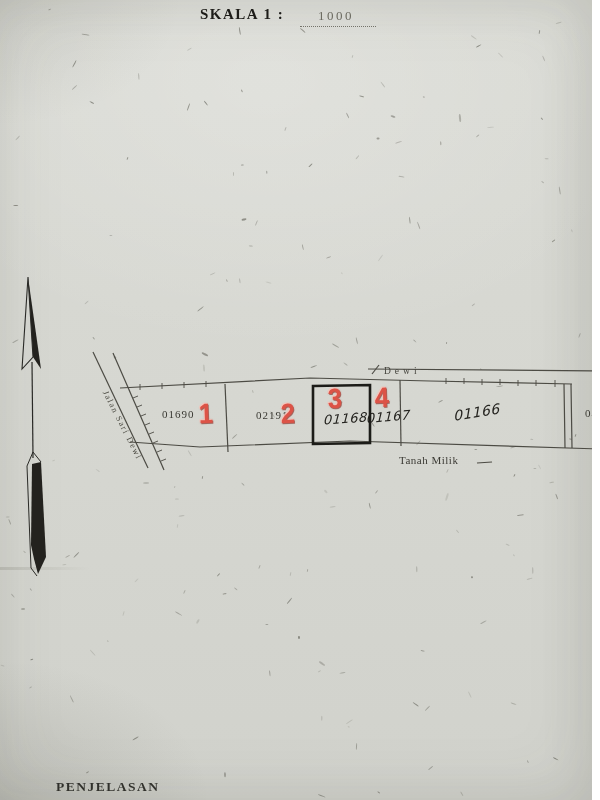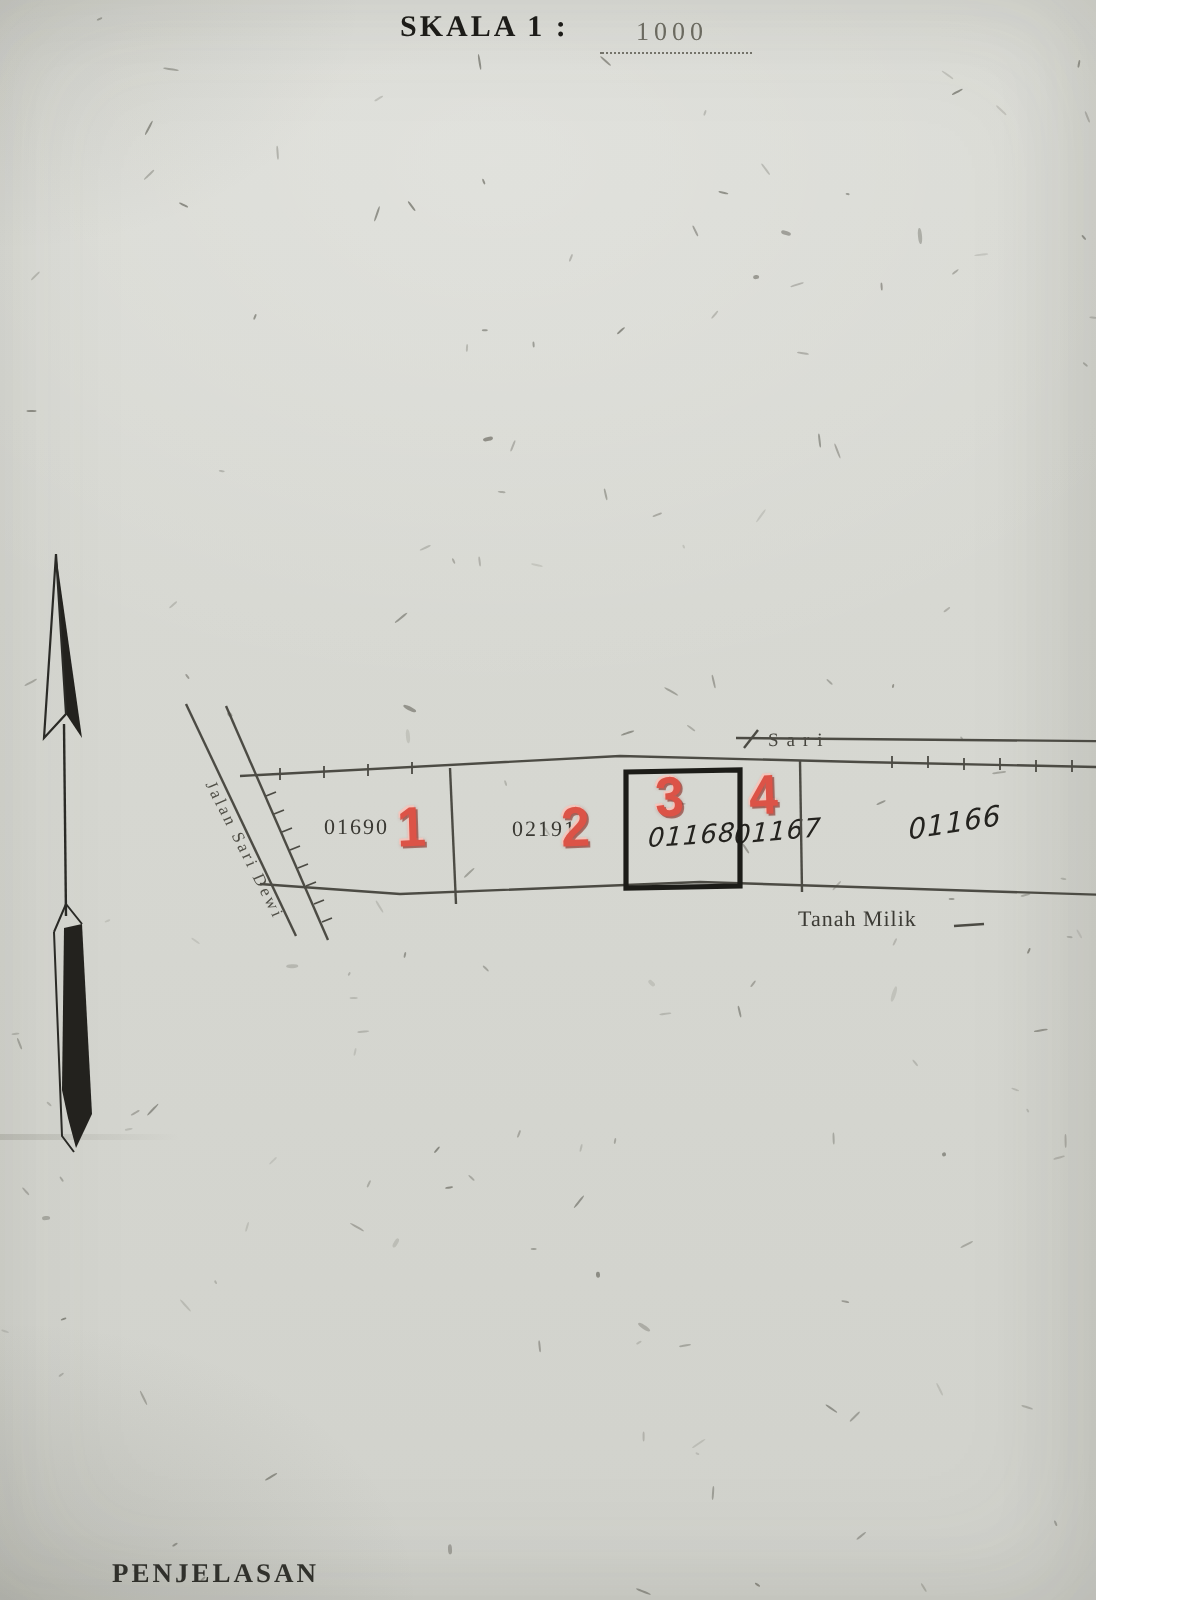--- a/index.html
+++ b/index.html
@@ -1,17 +1,17 @@
 <!DOCTYPE html>
 <html><head>
 <meta charset="utf-8">
 <style>
   html,body{margin:0;padding:0;}
   .page{
-    position:relative;width:548px;height:800px;overflow:hidden;
+    position:relative;width:592px;height:800px;overflow:hidden;
     font-family:"Liberation Serif", serif;
     background:
       radial-gradient(ellipse 620px 420px at 45% 10%, rgba(255,255,255,0.20), rgba(255,255,255,0) 65%),
       radial-gradient(ellipse 300px 200px at 0% 100%, rgba(60,60,48,0.14), rgba(60,60,48,0) 70%),
       radial-gradient(ellipse 260px 180px at 0% 0%, rgba(60,60,48,0.10), rgba(60,60,48,0) 70%),
       linear-gradient(180deg,#dadbd5 0%,#d6d7d1 50%,#d1d2cc 100%);
     box-shadow: inset 0 0 70px rgba(80,78,64,0.10), inset -14px 0 40px rgba(70,68,56,0.08);
   }
   .speckles{position:absolute;inset:0;z-index:1;pointer-events:none;}
   .speckles i{position:absolute;display:block;background:#3c3b31;border-radius:45%;}
@@ -263,21 +263,21 @@
       <polygon points="28,277 41,369 33,357" fill="#23221e"></polygon>
       <path d="M28,277 L22,369 L33,357 L28,277" fill="none" stroke="#2a2a26" stroke-width="1.1"></path>
       <path d="M32,362 L33,458" stroke="#2a2a26" stroke-width="1.2" fill="none"></path>
       <path d="M33,452 L27,466 M33,452 L41,462" stroke="#2a2a26" stroke-width="1" fill="none"></path>
       <polygon points="32,464 41,462 46,557 38,574 34,559 31,545" fill="#23221e"></polygon>
       <path d="M27,466 L31,568 L37,576" fill="none" stroke="#2a2a26" stroke-width="1"></path>
     </g>
   </svg>
 
   <div class="lbl road-label">Jalan Sari Dewi</div>
-  <div class="lbl jalan-top">Sari</div>
+  <div class="lbl jalan-top">Dewi</div>
   <div class="lbl tanah">Tanah Milik</div>
 
   <div class="lbl plot-print p01170">01690</div>
   <div class="lbl plot-print p01169">02191</div>
   <div class="lbl plot-hand p01168">01168</div>
   <div class="lbl plot-hand p01167">01167</div>
   <div class="lbl plot-hand p01166">01166</div>
   <div class="lbl plot-print p-right">04</div>
 
   <div class="red-num rn1" style="color:#dc5347">1</div>

